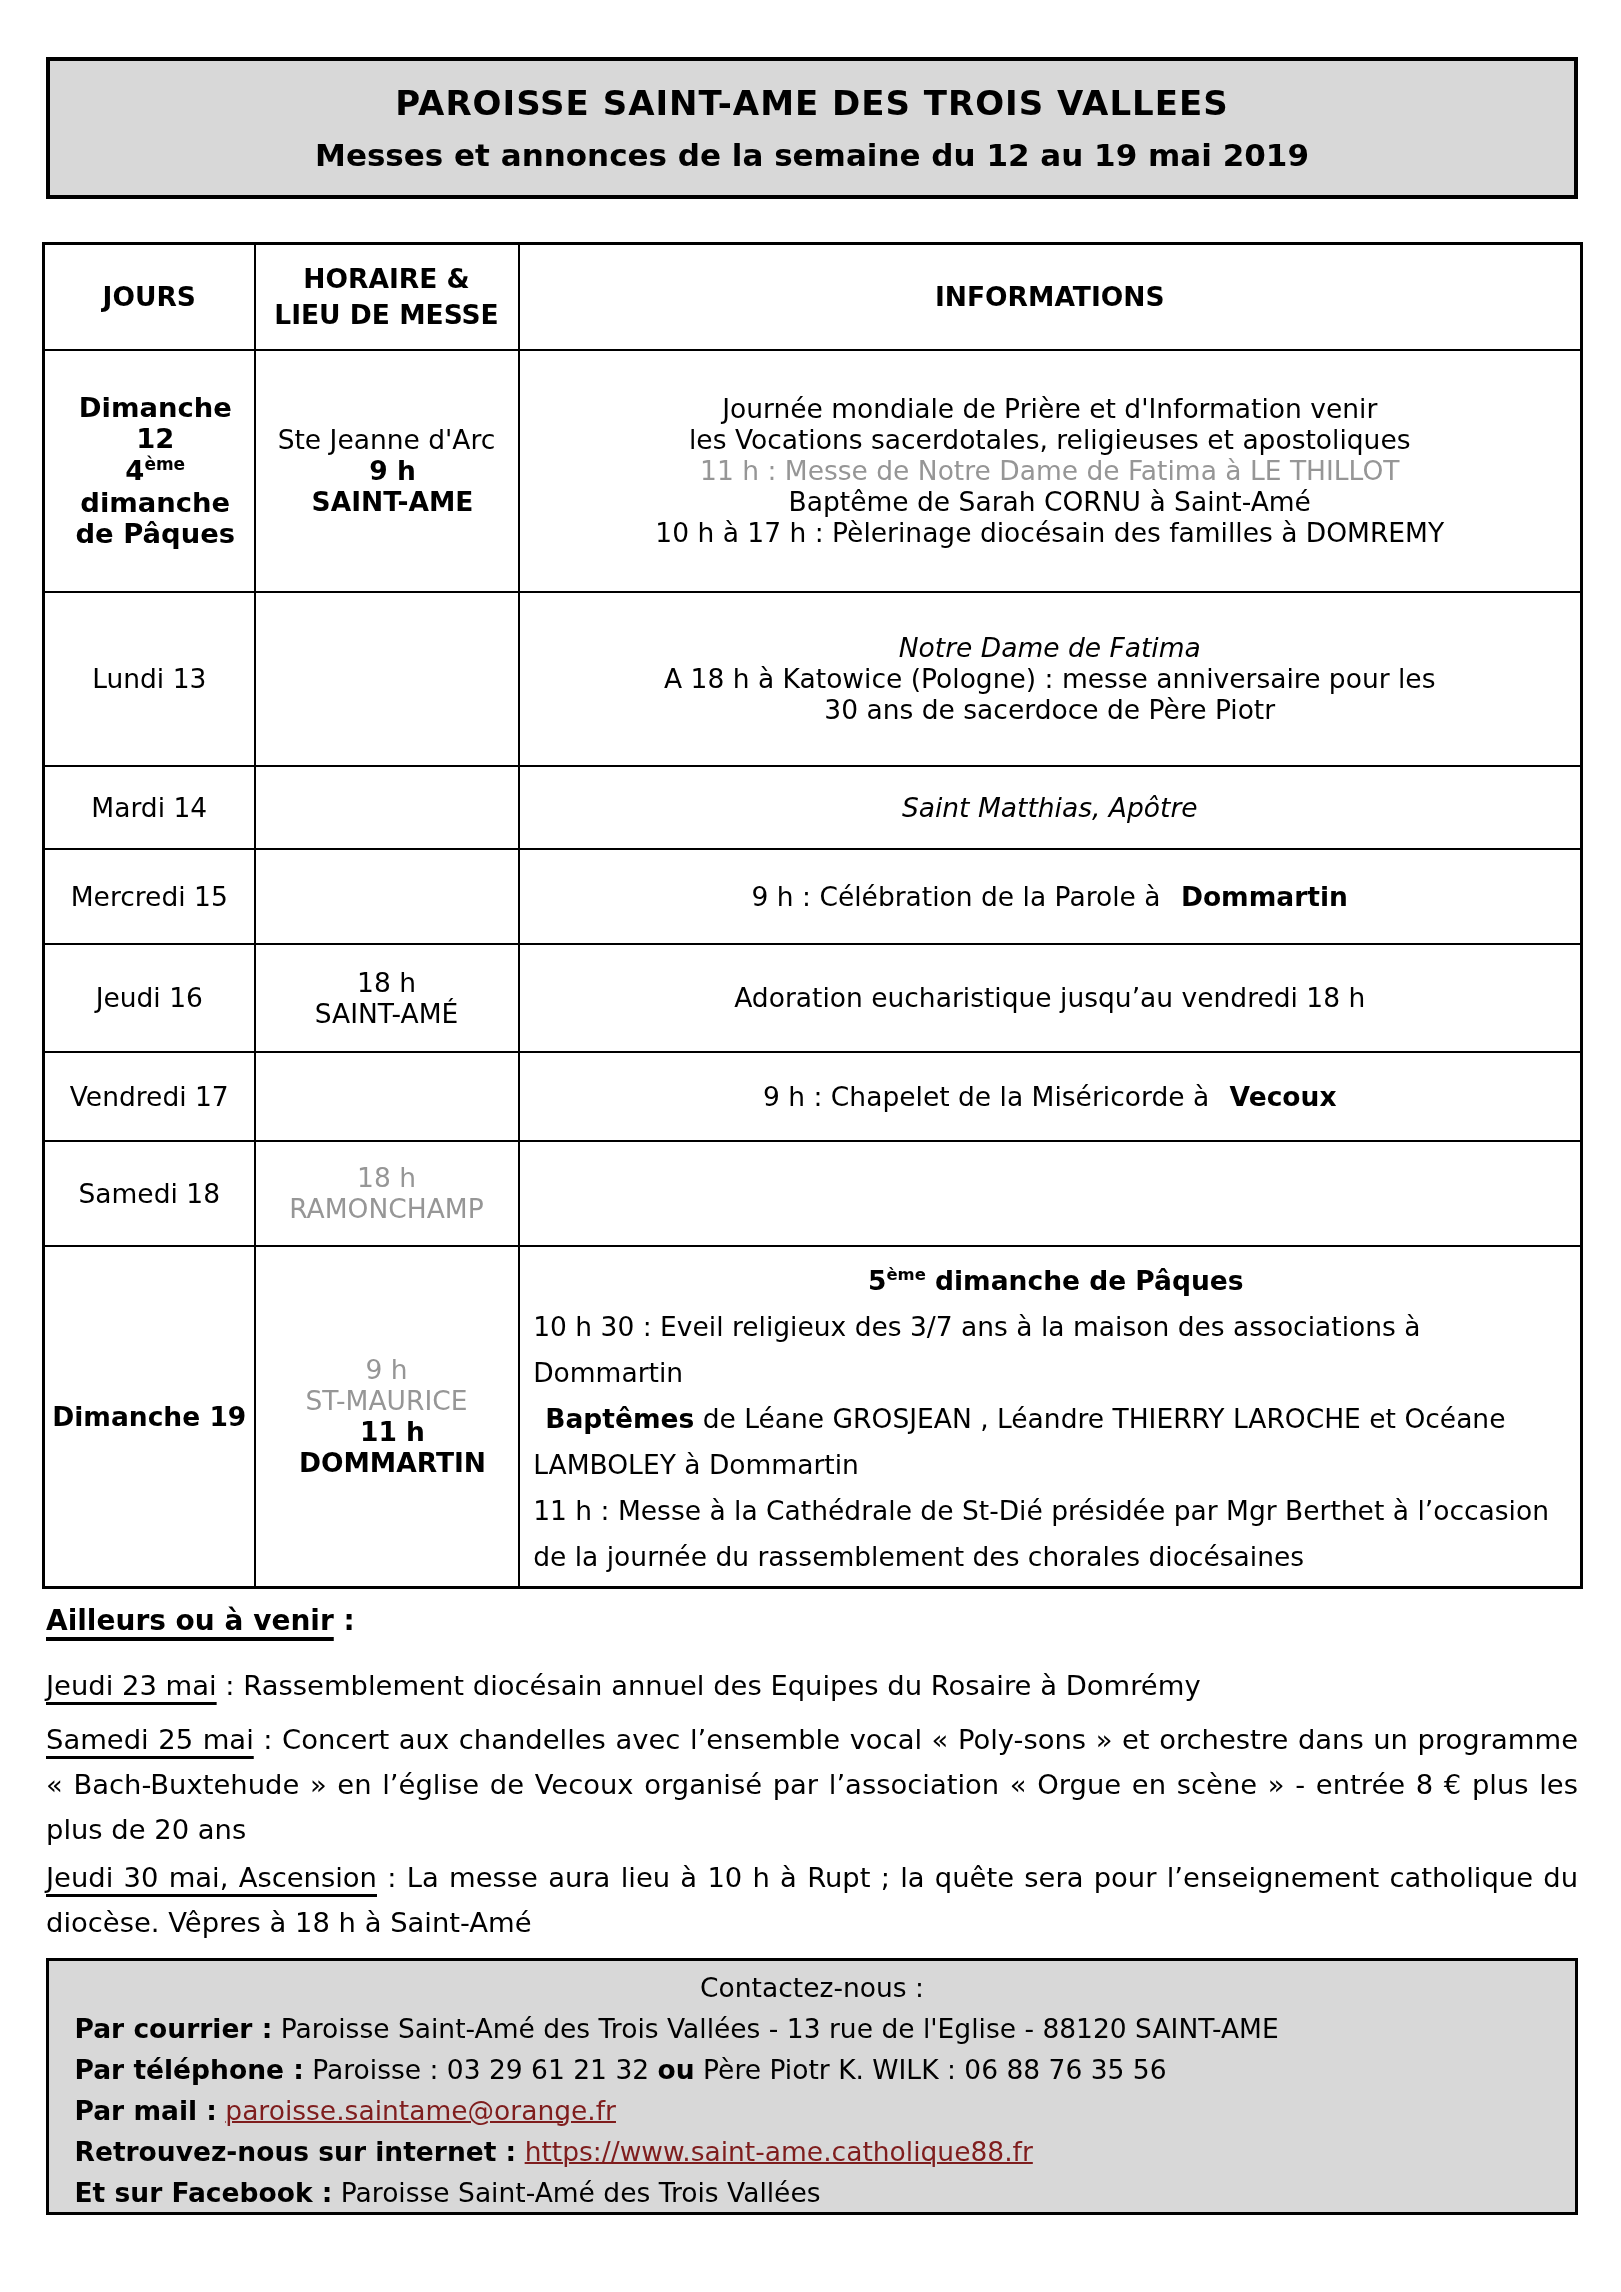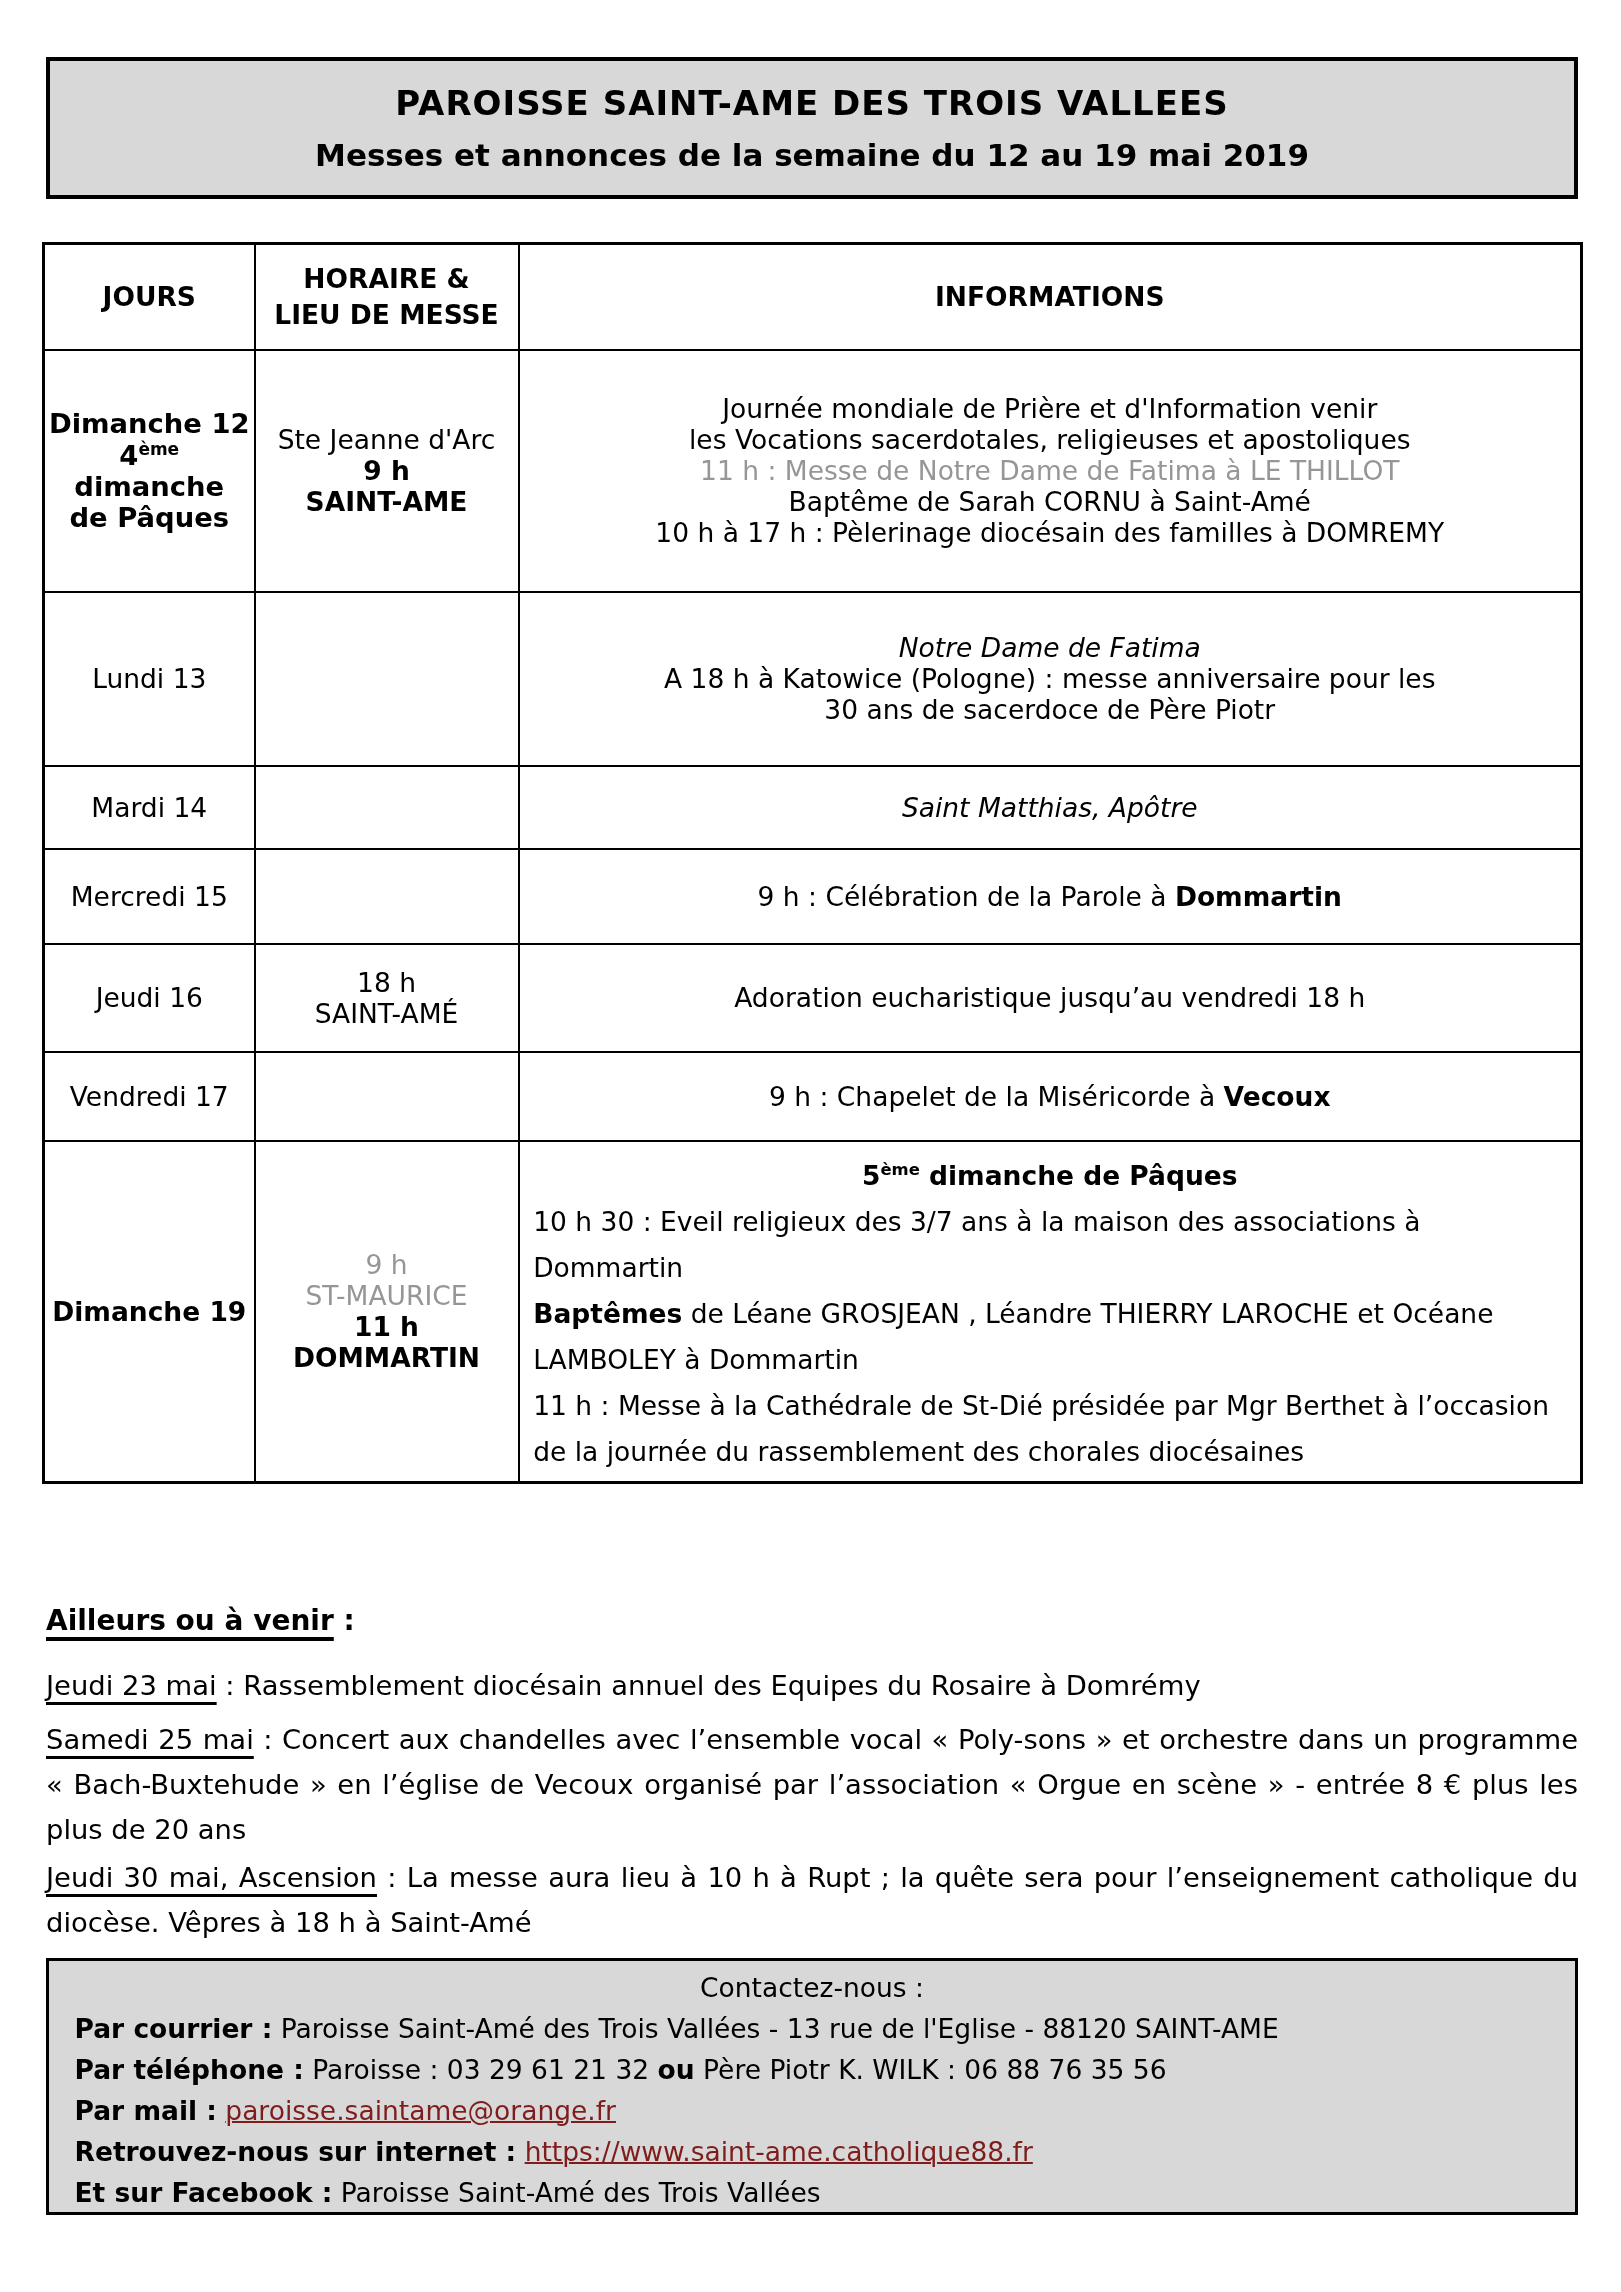--- a/index.html
+++ b/index.html
@@ -28,21 +28,21 @@
   }
   table.main td, table.main th {
     border:2px solid #000;
     border-top-width:2.9px; border-bottom-width:2.9px;
     vertical-align:middle; text-align:center;
     font-size:26.5px; padding:0;
   }
   th { font-weight:bold; font-size:29px; line-height:1.35; }
   .vflex { height:100%; display:flex; flex-direction:column; justify-content:space-evenly; align-items:center; }
   .day { font-size:27.4px; }
-  .bold { font-weight:bold; }
+  .bold { font-weight:bold;padding-left:12px; }
   .italic { font-style:italic; }
   .muted { color:#969696; }
   sup { font-size:0.62em; }
   .info-left {
     text-align:left; line-height:46px; padding:5.9px 13.7px;
     font-size:26.5px;
   }
   .info-left .centerline { text-align:center; }
   tr.r-head   { height:106px; }
   tr.r-dim12  { height:242px; }
@@ -157,20 +157,28 @@
       </td>
       <td>Adoration eucharistique jusqu’au vendredi 18 h</td>
     </tr>
 
     <tr class="r-ven17">
       <td class="day">Vendredi 17</td>
       <td></td>
       <td><span>9 h : Chapelet de la Miséricorde à </span><span class="bold">Vecoux</span></td>
     </tr>
 
+    <tr class="r-sam18">
+      <td class="day">Samedi 18</td>
+      <td class="muted">
+        <div>18 h</div>
+        <div>RAMONCHAMP</div>
+      </td>
+      <td></td>
+    </tr>
 
     <tr class="r-dim19">
       <td class="day bold">Dimanche 19</td>
       <td>
         <div class="vflex" style="padding:17.6px 0;">
           <div class="muted">
             <div>9 h</div>
             <div>ST-MAURICE</div>
           </div>
           <div class="bold">

